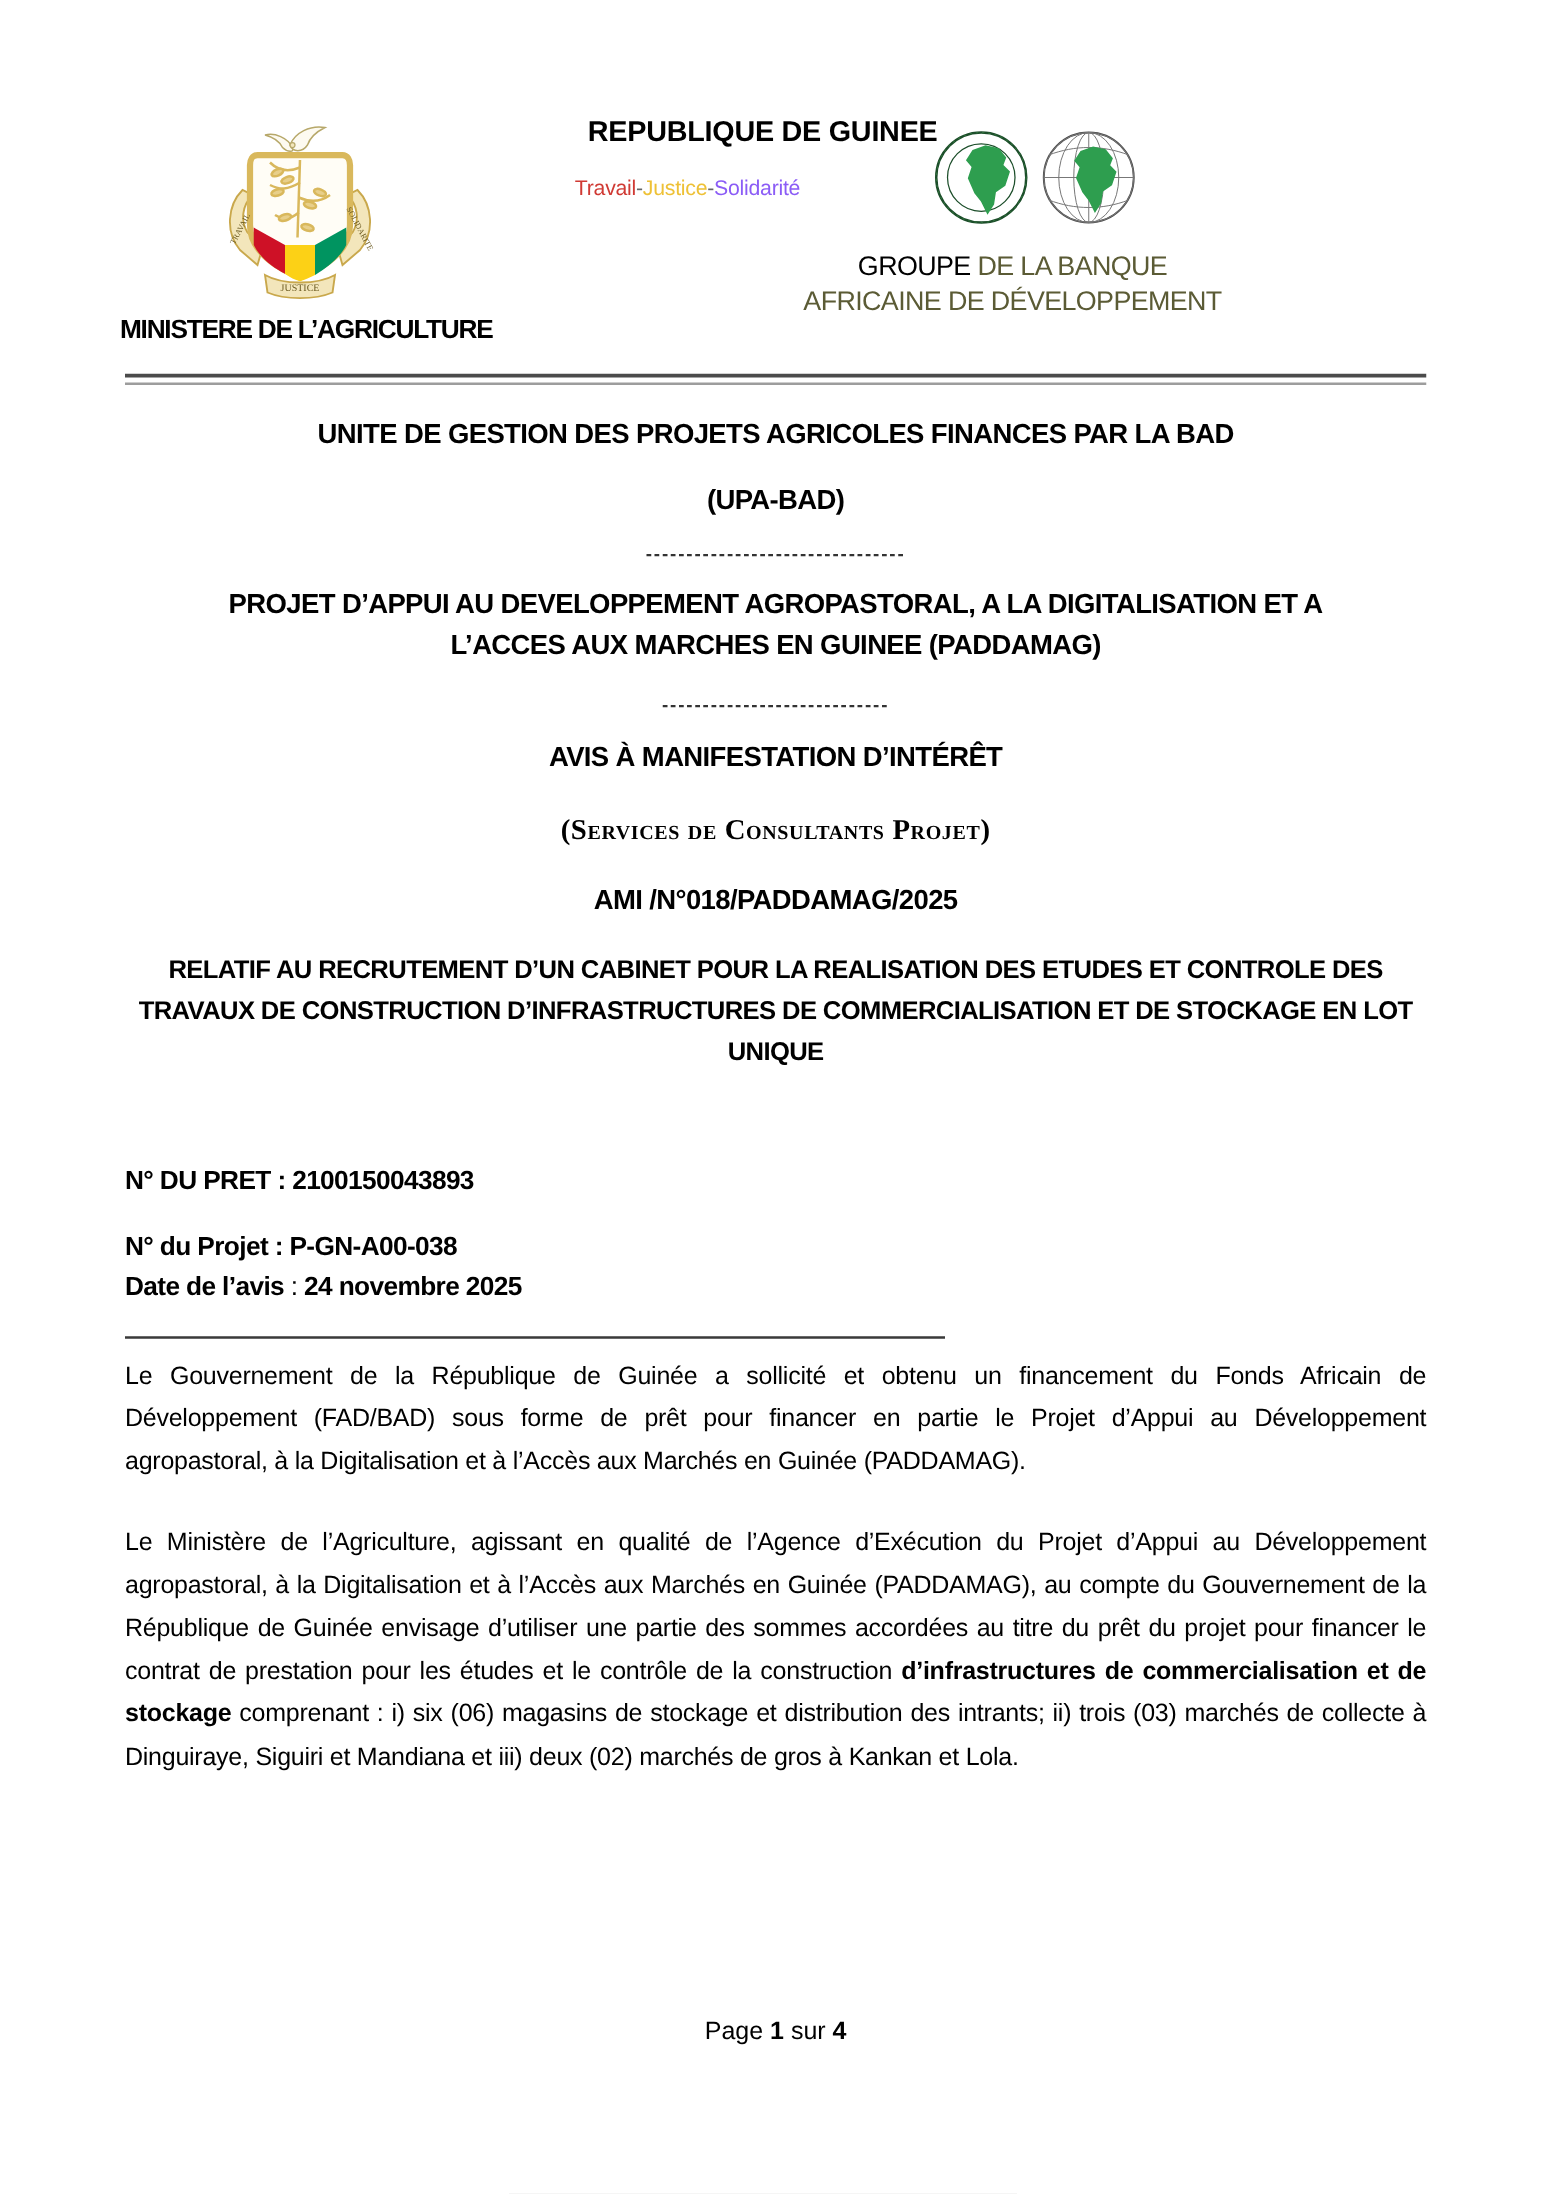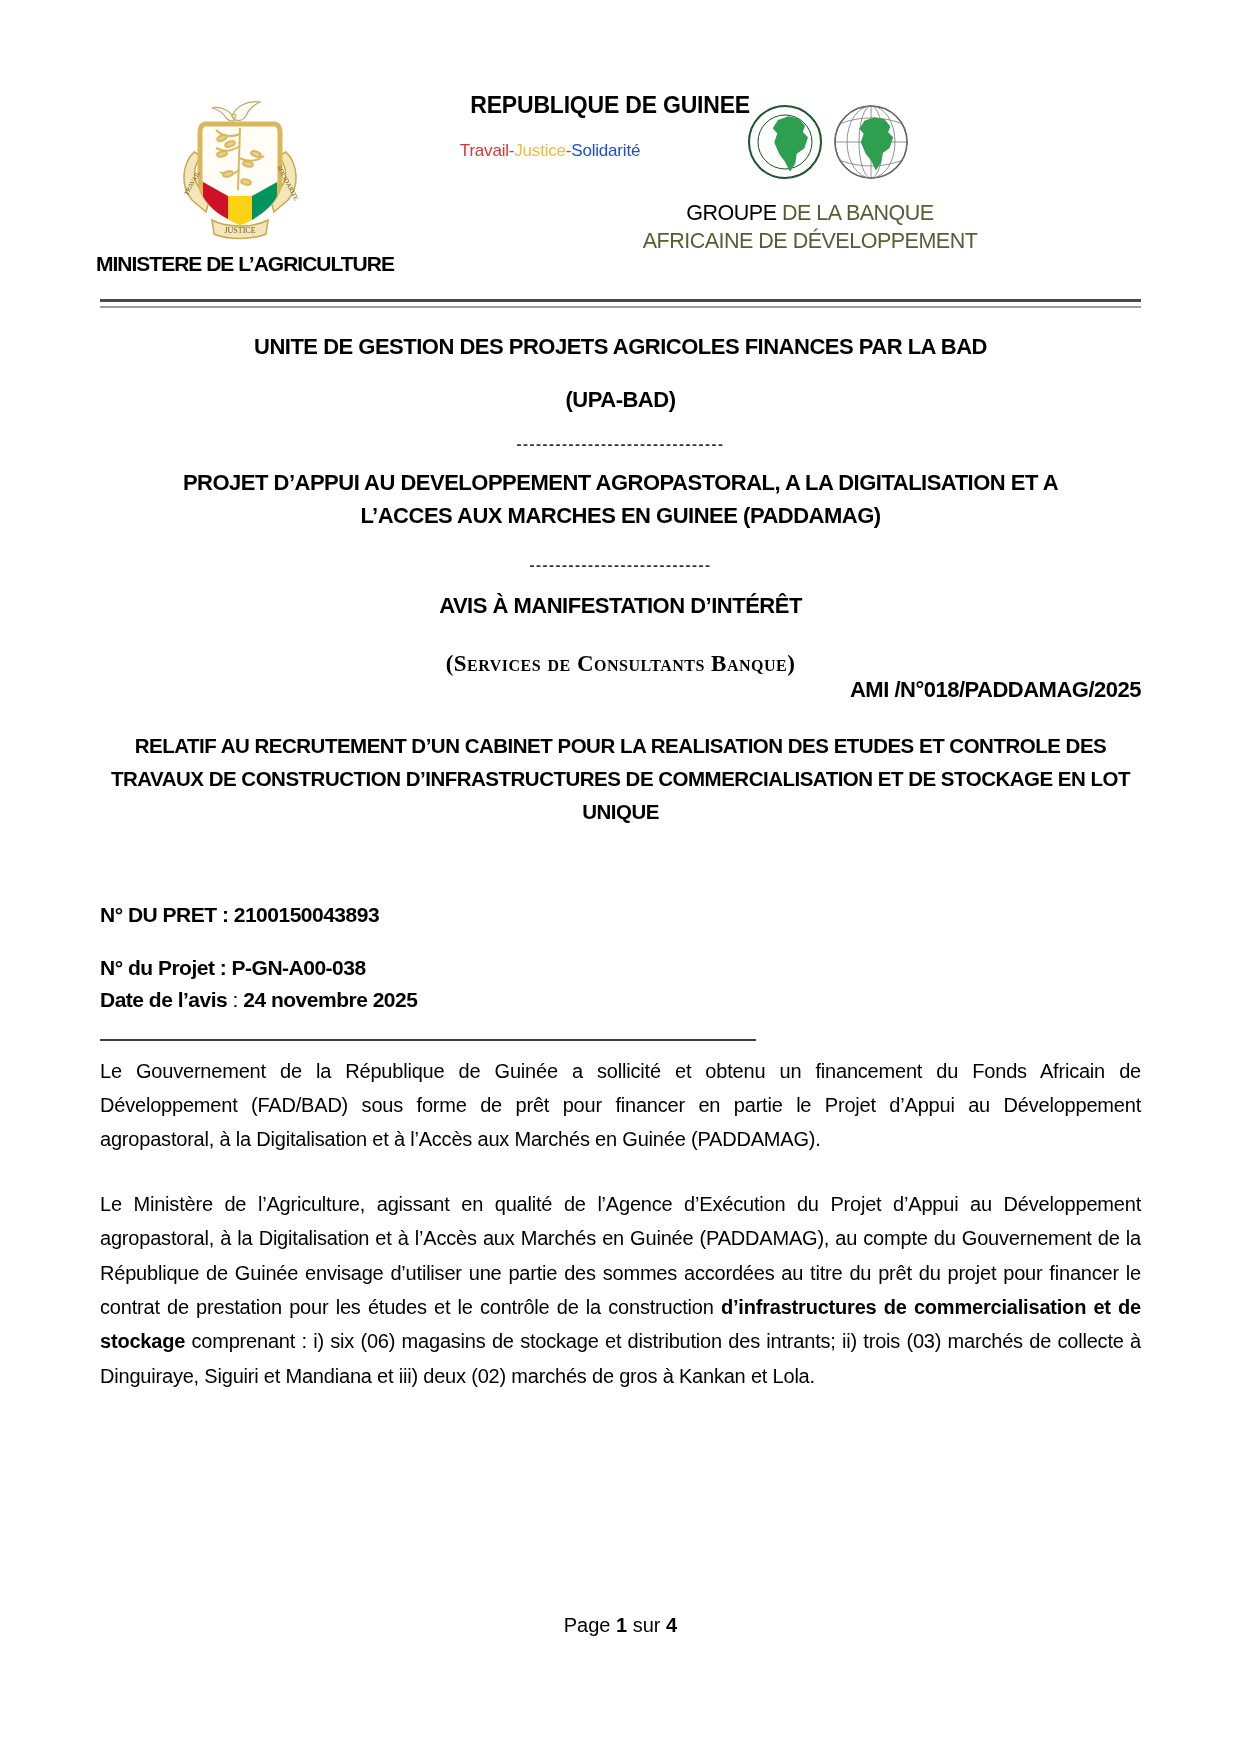--- a/index.html
+++ b/index.html
@@ -4,21 +4,21 @@
 <style>
   html,body{margin:0;padding:0;background:#e8e8e8;}
   .page{position:relative;width:1241px;height:1755px;background:#ffffff;margin:0 auto;
         font-family:"Liberation Sans",sans-serif;color:#000;overflow:hidden;}
   .abs{position:absolute;}
   
   #republic{left:350px;top:92px;width:400px;text-align:right;font-size:23px;font-weight:bold;letter-spacing:-0.2px;}
   #motto{left:350px;top:141px;width:400px;text-align:center;font-size:17px;letter-spacing:-0.2px;}
   .motto-red{color:#d03a34;}
   .motto-yel{color:#eec136;}
-  .motto-grn{color:#1d4ed8;}
+  .motto-grn{color:#8b5cf6;}
   .motto-dash{color:#666;}
   #coa{left:172px;top:94px;}
   #ministry{left:96px;top:252px;width:320px;font-size:21px;font-weight:bold;letter-spacing:-1px;}
   #logos{left:746px;top:88px;display:flex;gap:8px;}
   #bankgroup{left:628px;top:200px;width:364px;text-align:center;font-size:21.5px;font-weight:normal;line-height:1.3;letter-spacing:-0.5px;}
   .olive{color:#5b5b35;}
   
   #rule-double{left:100px;top:299px;width:1041px;height:4px;border-top:3px solid #4b4b4b;border-bottom:2px solid #9d9d9d;}
   
   .content{position:absolute;left:100px;top:318px;width:1041px;}
@@ -127,23 +127,23 @@
     <div class="t1" style="margin-top:27px;">(UPA-BAD)</div>
 
     <div class="sep" style="margin-top:22px;">--------------------------------</div>
 
     <div class="t1 project" style="margin-top:14px;width:920px;margin-left:auto;margin-right:auto;">PROJET D’APPUI AU DEVELOPPEMENT AGROPASTORAL, A LA DIGITALISATION ET A L’ACCES AUX MARCHES EN GUINEE (PADDAMAG)</div>
 
     <div class="sep" style="margin-top:24px;">----------------------------</div>
 
     <div class="t1" style="margin-top:20px;">AVIS À MANIFESTATION D’INTÉRÊT</div>
 
-    <div class="services" style="margin-top:32px;">(Services de Consultants Banque)</div>
+    <div class="services" style="margin-top:32px;">(Services de Consultants Projet)</div>
 
-    <div class="t1" style="text-align:right;">AMI /N°018/PADDAMAG/2025</div>
+    <div class="t1" style="margin-top:30px;">AMI /N°018/PADDAMAG/2025</div>
 
     <div class="t1 relatif" style="margin-top:26px;">RELATIF AU RECRUTEMENT D’UN CABINET POUR LA REALISATION DES ETUDES ET CONTROLE DES TRAVAUX DE CONSTRUCTION D’INFRASTRUCTURES DE COMMERCIALISATION ET DE STOCKAGE EN LOT UNIQUE</div>
 
     <div class="info" style="margin-top:74px;">N° DU PRET : 2100150043893</div>
     <div class="info" style="margin-top:29px;">N° du Projet : P-GN-A00-038</div>
     <div class="info" style="margin-top:8px;"><span>Date de l’avis</span><span class="reg"> : </span><span>24 novembre 2025</span></div>
 
     <div class="rule-short" style="margin-top:26px;"></div>
 
 

